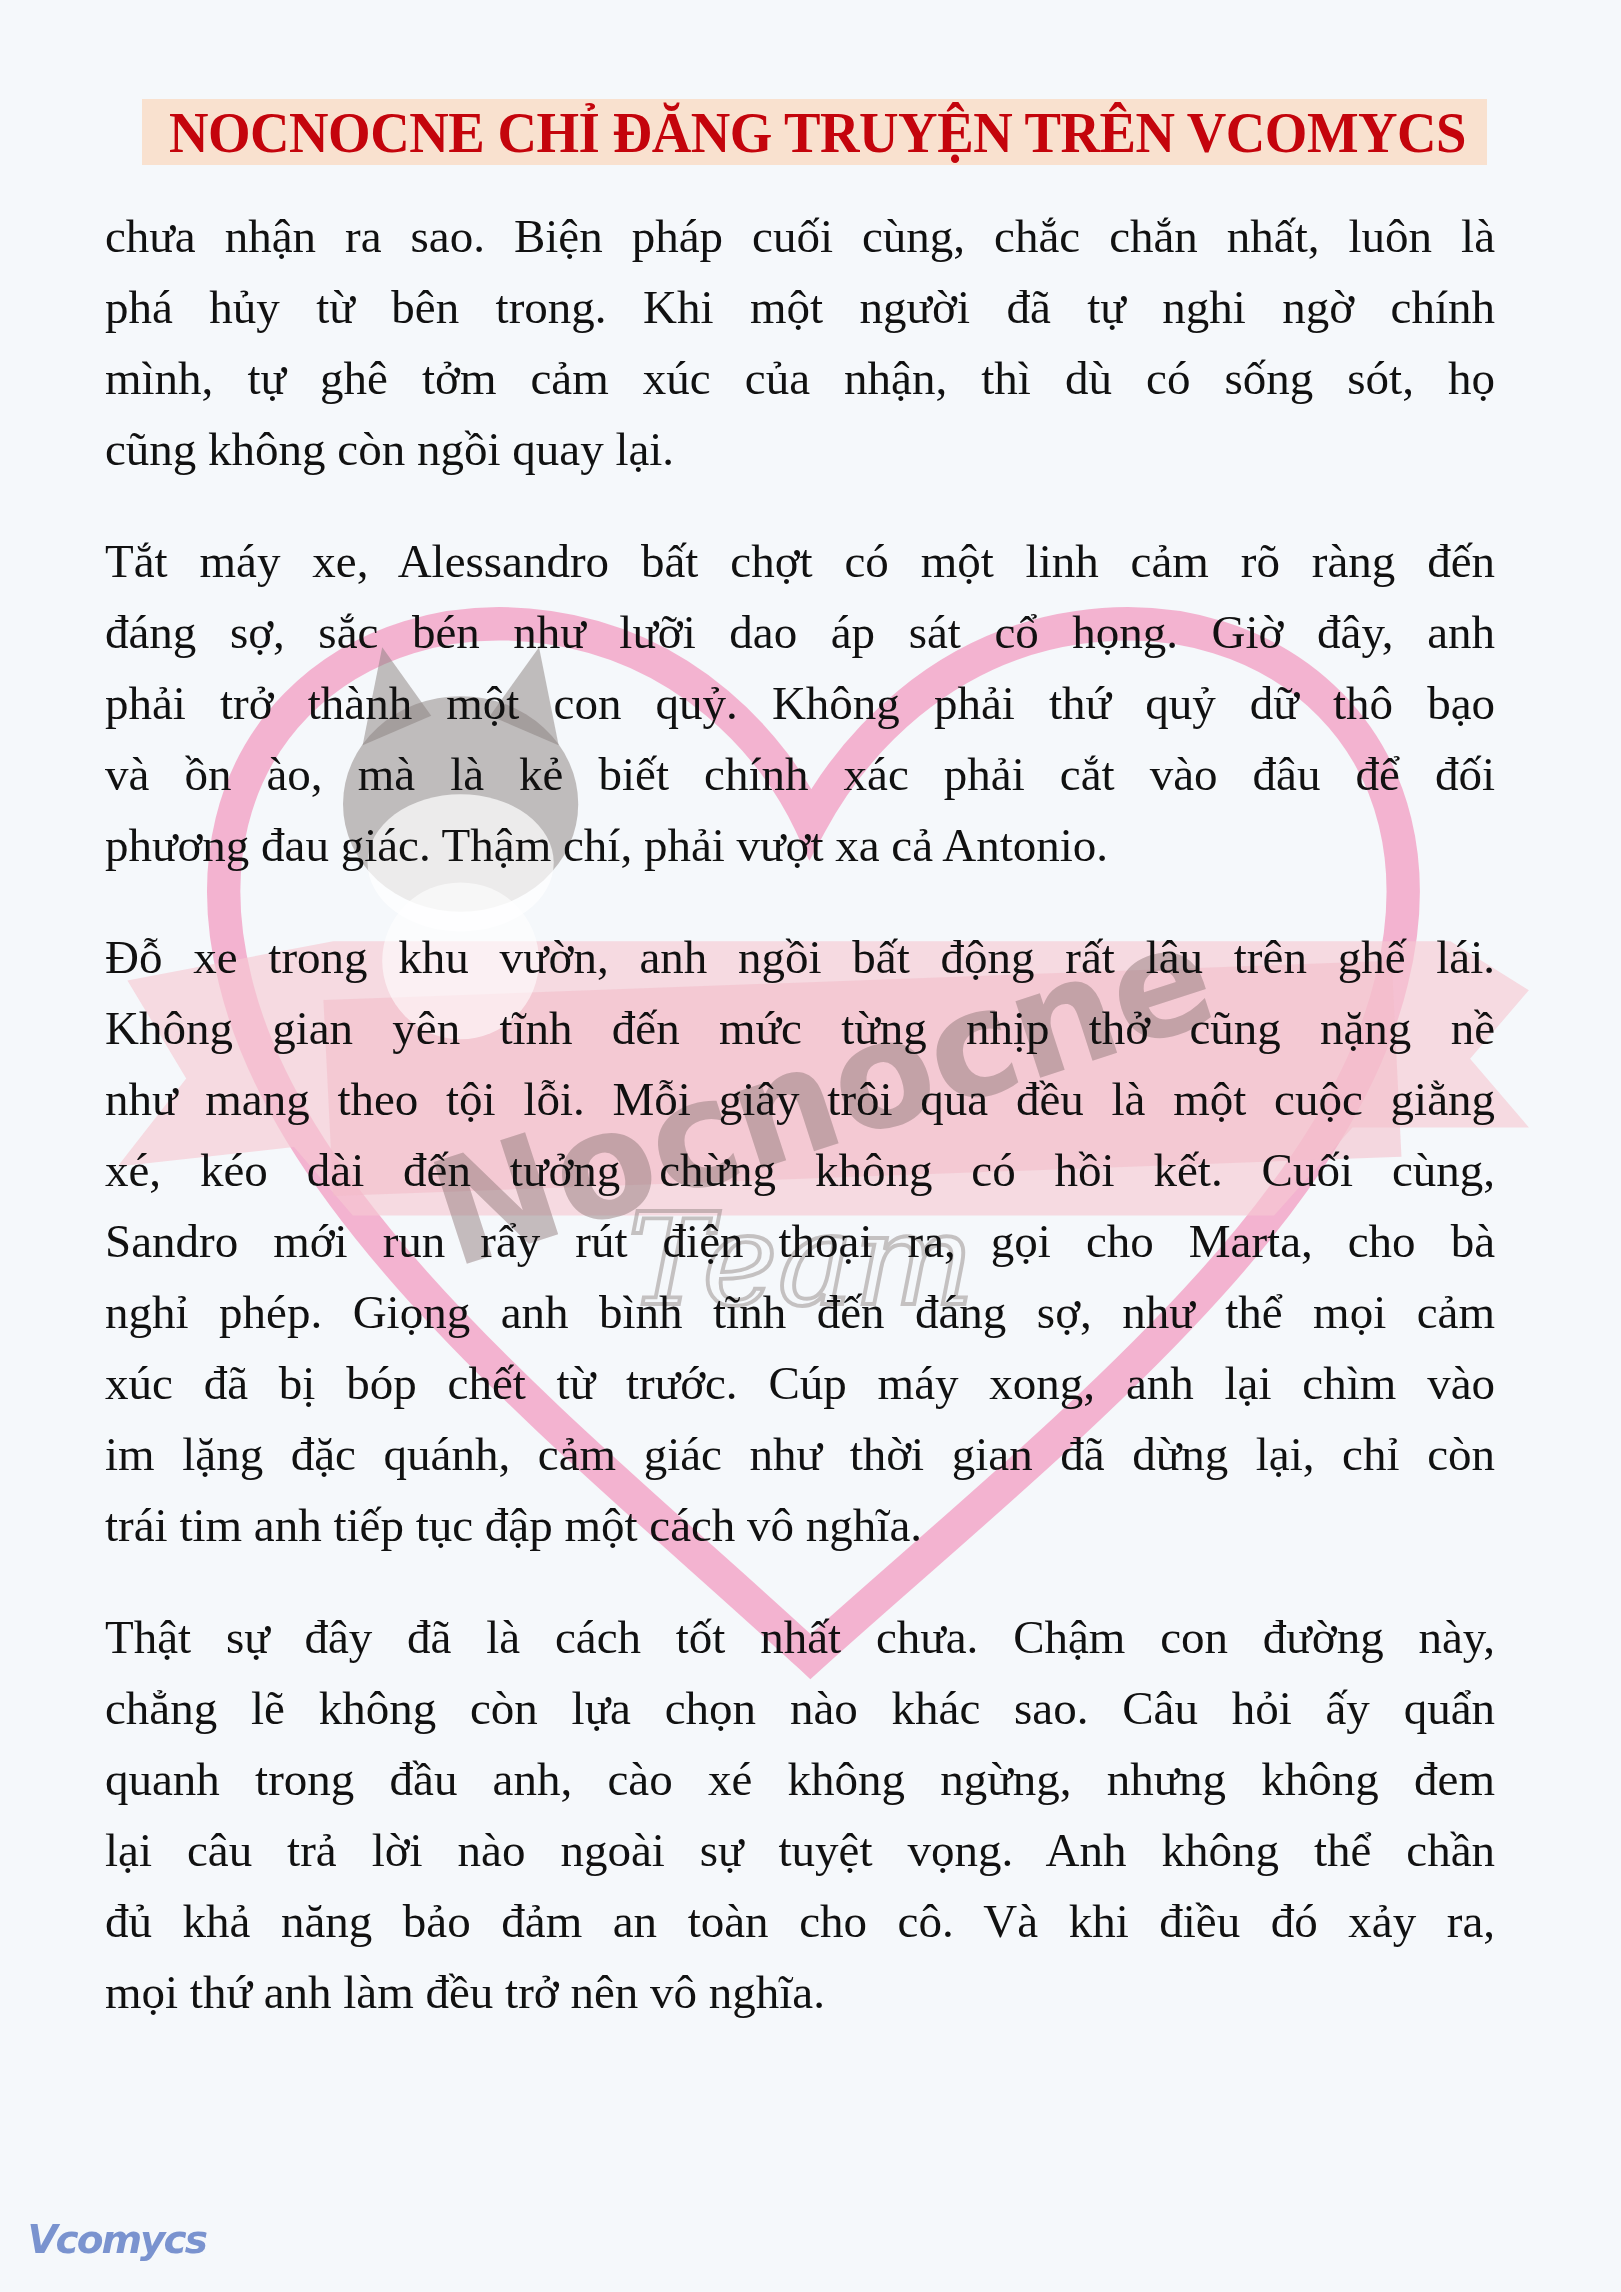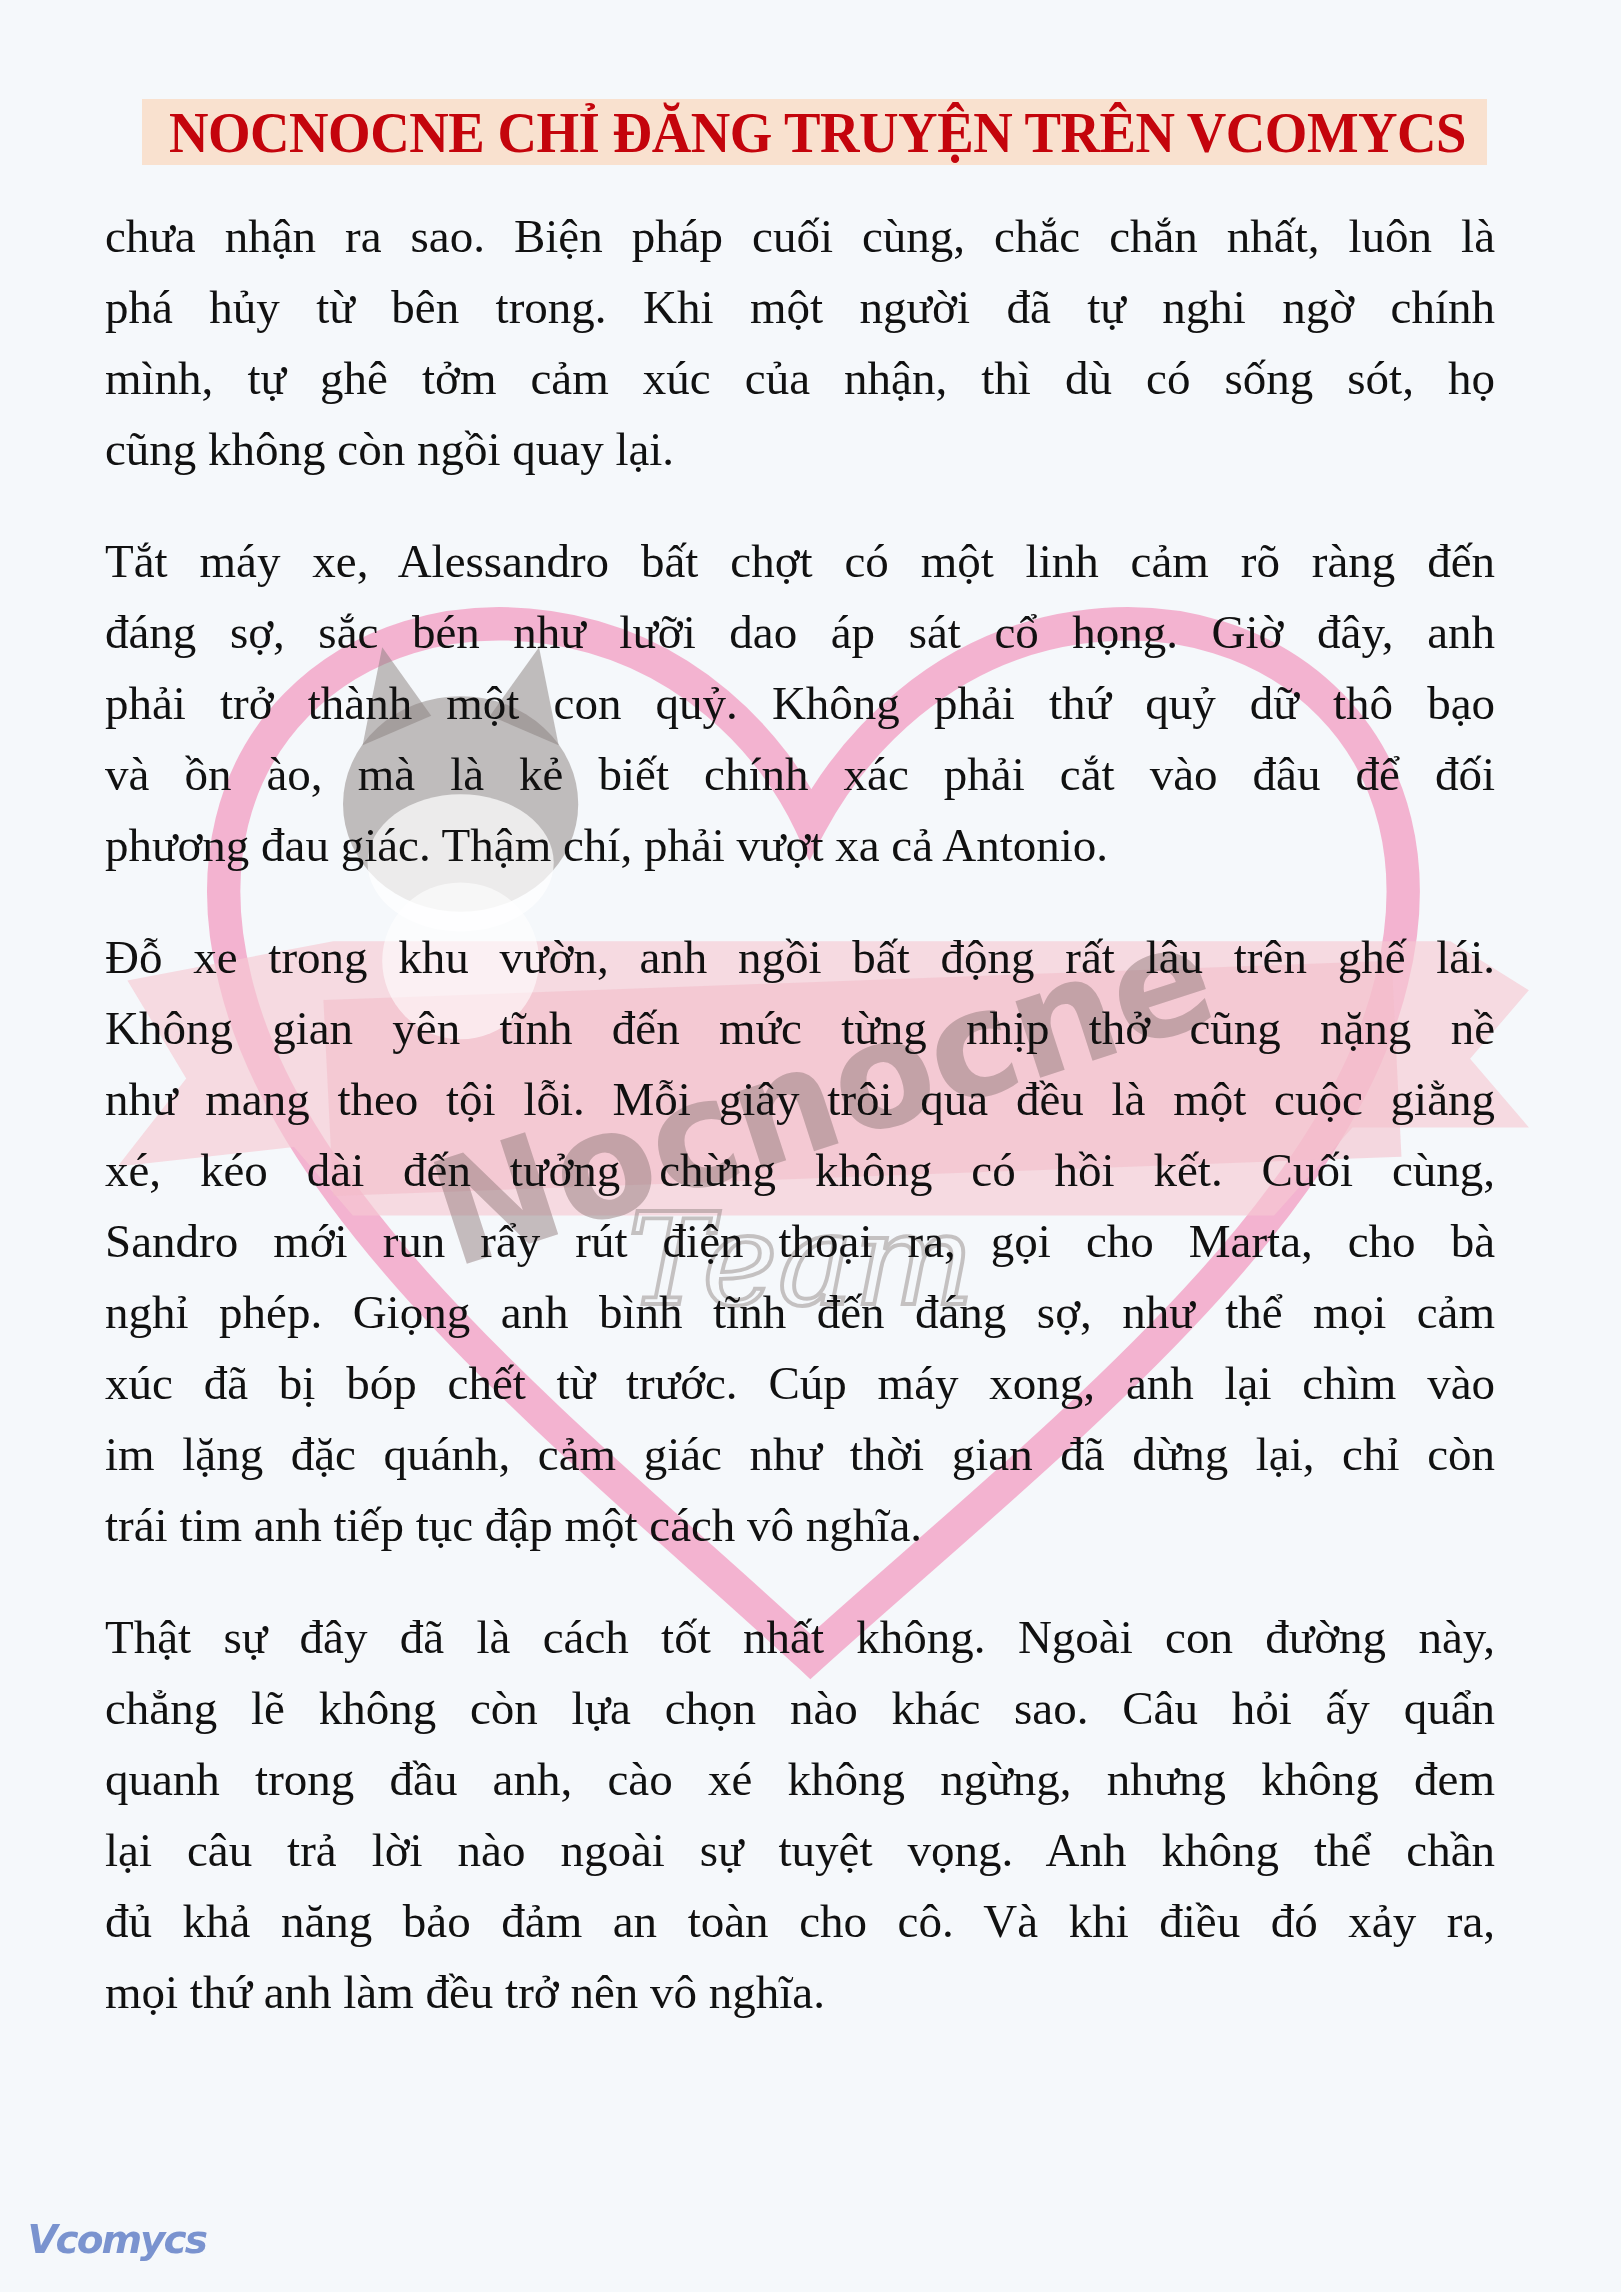--- a/index.html
+++ b/index.html
@@ -145,21 +145,21 @@
       <span class="line">như mang theo tội lỗi. Mỗi giây trôi qua đều là một cuộc giằng</span>
       <span class="line">xé, kéo dài đến tưởng chừng không có hồi kết. Cuối cùng,</span>
       <span class="line">Sandro mới run rẩy rút điện thoại ra, gọi cho Marta, cho bà</span>
       <span class="line">nghỉ phép. Giọng anh bình tĩnh đến đáng sợ, như thể mọi cảm</span>
       <span class="line">xúc đã bị bóp chết từ trước. Cúp máy xong, anh lại chìm vào</span>
       <span class="line">im lặng đặc quánh, cảm giác như thời gian đã dừng lại, chỉ còn</span>
       <span class="line last">trái tim anh tiếp tục đập một cách vô nghĩa.</span>
     </p>
     <div class="p-gap"></div>
     <p class="paragraph">
-      <span class="line">Thật sự đây đã là cách tốt nhất không. Ngoài con đường này,</span>
+      <span class="line">Thật sự đây đã là cách tốt nhất chưa. Chậm con đường này,</span>
       <span class="line">chẳng lẽ không còn lựa chọn nào khác sao. Câu hỏi ấy quẩn</span>
       <span class="line">quanh trong đầu anh, cào xé không ngừng, nhưng không đem</span>
       <span class="line">lại câu trả lời nào ngoài sự tuyệt vọng. Anh không thể chần</span>
       <span class="line">đủ khả năng bảo đảm an toàn cho cô. Và khi điều đó xảy ra,</span>
       <span class="line last">mọi thứ anh làm đều trở nên vô nghĩa.</span>
     </p>
   </div>
 
   <div class="footer-logo">
     <span class="footer-logo-text">Vcomycs</span>

